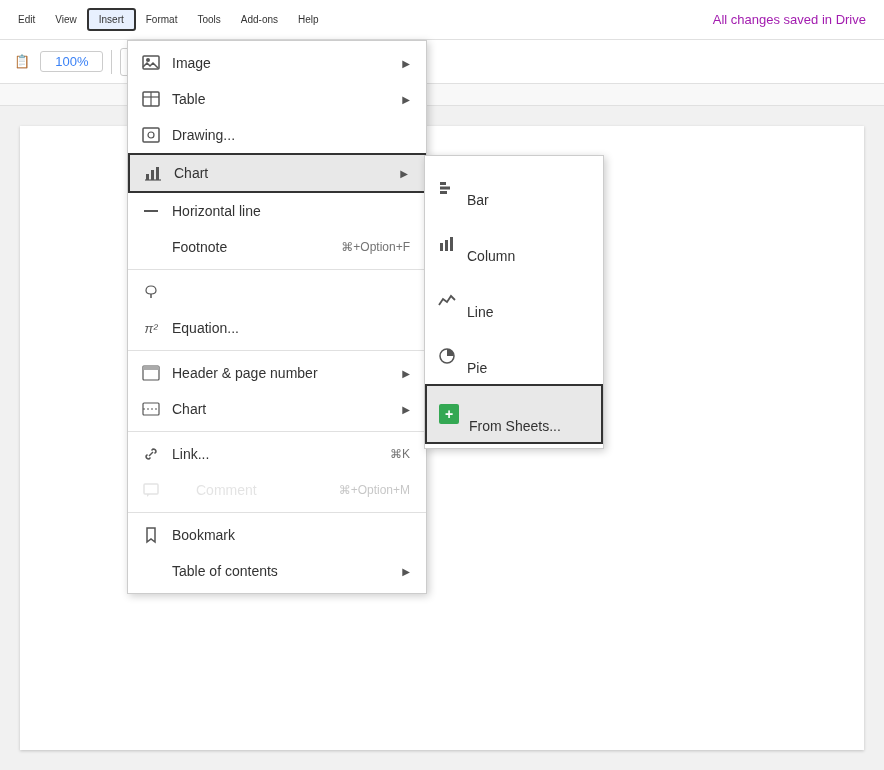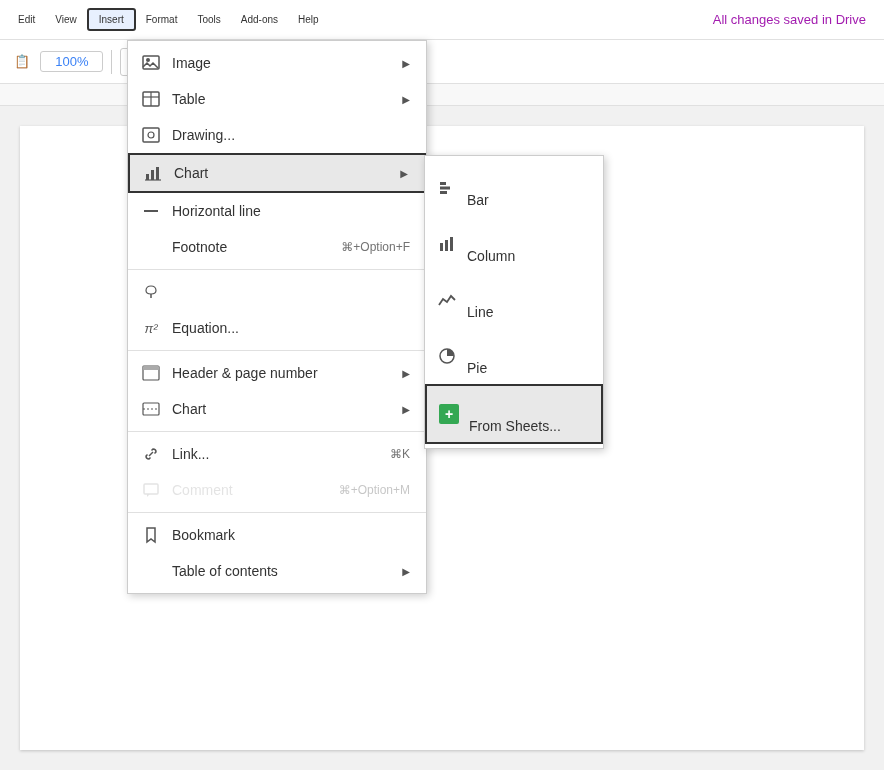--- a/index.html
+++ b/index.html
@@ -159,20 +159,21 @@
       cursor: pointer;
       position: relative;
     }
     .dropdown-item.highlighted {
       background: #e8e8e8;
       border: 2px solid #333;
     }
     .dropdown-item.disabled {
       opacity: 0.4;
       cursor: default;
+      gap: 24px;
     }
     .dropdown-icon {
       width: 22px;
       height: 22px;
       margin-right: 10px;
       display: flex;
       align-items: center;
       justify-content: center;
       flex-shrink: 0;
       font-size: 14px;

